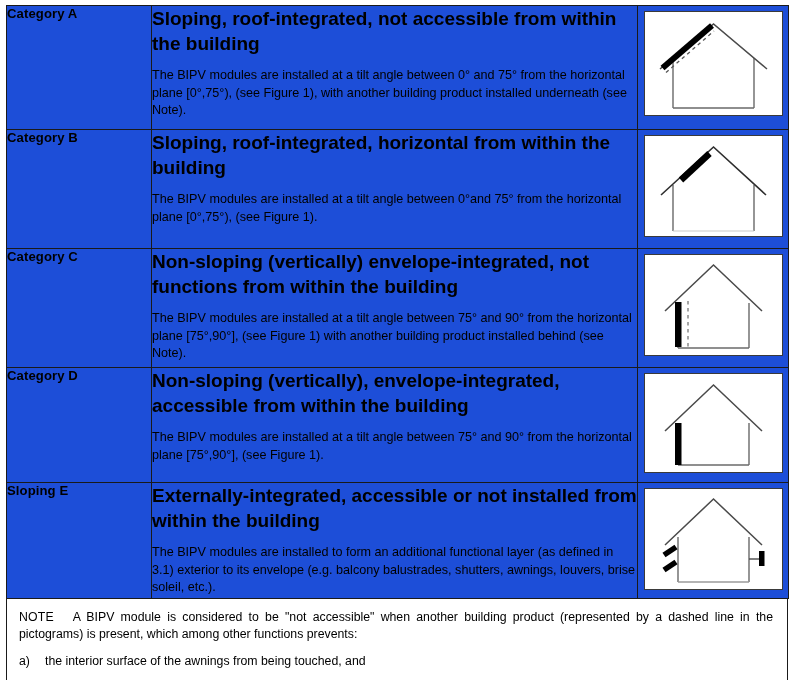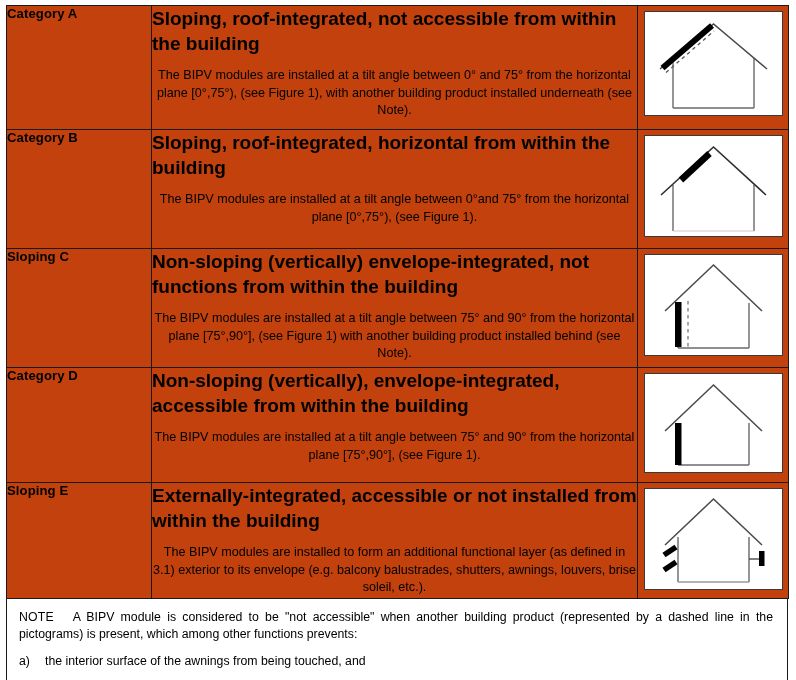--- a/index.html
+++ b/index.html
@@ -23,21 +23,21 @@
   table.cat-table {
     border-collapse: collapse;
     width: 782px;
     margin: 5px 0 0 6px;
     table-layout: fixed;
   }
   table.cat-table td {
     border: 1.6px solid #1a1a1a;
     vertical-align: top;
     padding: 0;
-    background: #c2410c;
+    background: #1d4ed8;
     margin-left: 46px;
   }
   
   col.c-label { width: 145px; }
   col.c-desc  { width: 486px; }
   col.c-pict  { width: 151px; }
 
   
   td.cat-label {
     border-right: none;
@@ -54,21 +54,20 @@
   .cat-title {
     font-weight: bold;
     font-size: 19px;
     line-height: 1.32;
     margin: 0 0 11px 0;
   }
   .cat-body {
     font-size: 12.6px;
     line-height: 1.38;
     margin: 0;
-    text-align: center;
   }
   td.cat-pict {
     padding: 0;
     text-align: center;
     vertical-align: middle;
   }
   .pict-box {
     width: 139px;
     height: calc(100% - 10px);
     margin: 5px auto;
@@ -158,21 +157,21 @@
               <path d="M22 95 L103 95" fill="none" stroke="#c9c9c9" stroke-width="1.2"></path>
               <path d="M10 59 L62.5 11 L115 59" fill="none" stroke="#2e2e2e" stroke-width="1.6"></path>
 
               <path d="M30 44 L58.5 17.5" fill="none" stroke="#000000" stroke-width="6.5" stroke-linecap="butt"></path>
             </svg>
           </div>
         </td>
       </tr>
 
       <tr style="height:119px">
-        <td class="cat-label">Sloping C</td>
+        <td class="cat-label">Category C</td>
         <td class="cat-desc">
           <p class="cat-title">Non-sloping (vertically) envelope-integrated, not functions from within the building</p>
           <p class="cat-body">The BIPV modules are installed at a tilt angle between 75° and 90° from the horizontal plane [75°,90°], (see Figure 1) with another building product installed behind (see Note).</p>
         </td>
         <td class="cat-pict">
           <div class="pict-box">
             <svg width="125" height="100" viewBox="0 0 125 100">
               <path d="M27 93 L27 48 M98 93 L98 48" fill="none" stroke="#6a6a6a" stroke-width="1.4"></path>
               <path d="M27 93 L98 93" fill="none" stroke="#6a6a6a" stroke-width="1.4"></path>
               <path d="M14 56 L62.5 10 L111 56" fill="none" stroke="#4a4a4a" stroke-width="1.5"></path>

